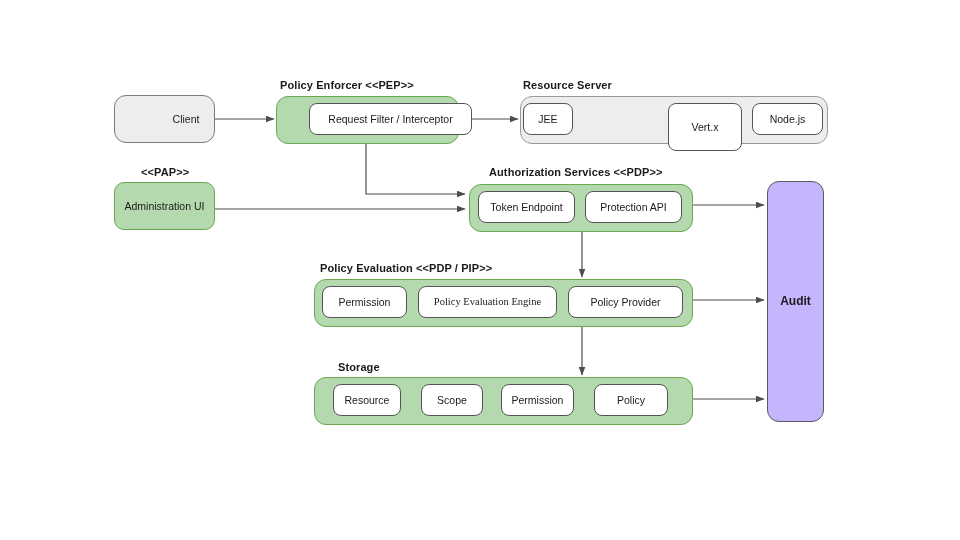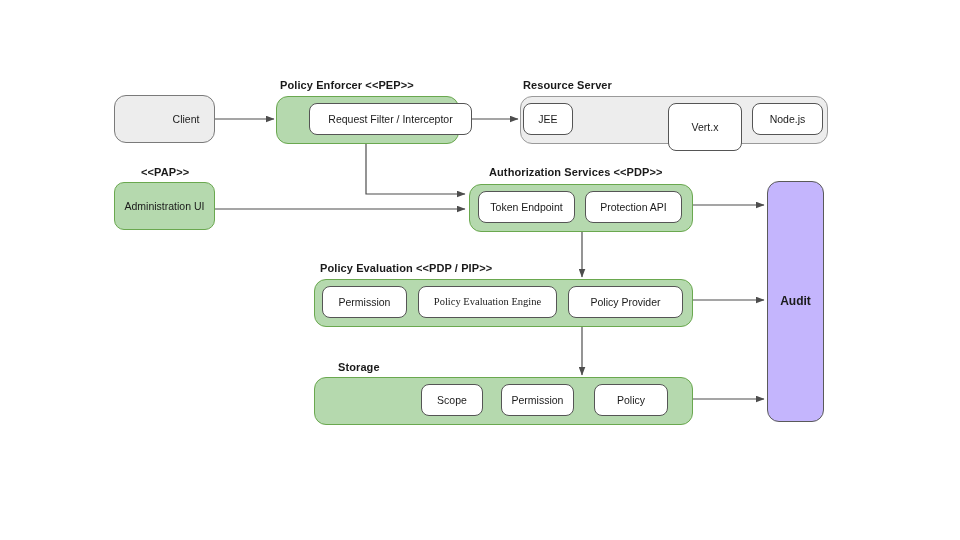--- a/index.html
+++ b/index.html
@@ -144,20 +144,23 @@
   </div>
   <div class="node leaf-white" style="left:418px; top:286px; width:139px; height:32px;font-family:Liberation Serif, serif;">
     <span>Policy Evaluation Engine</span>
   </div>
   <div class="node leaf-white" style="left:568px; top:286px; width:115px; height:32px;">
     <span>Policy Provider</span>
   </div>
 
   <div class="grp-label" style="left:338px; top:361px;">Storage</div>
   <div class="container-green" style="position:absolute; left:314px; top:377px; width:377px; height:46px;"></div>
+  <div class="node leaf-white" style="left:333px; top:384px; width:68px; height:32px;">
+    <span>Resource</span>
+  </div>
   <div class="node leaf-white" style="left:421px; top:384px; width:62px; height:32px;">
     <span>Scope</span>
   </div>
   <div class="node leaf-white" style="left:501px; top:384px; width:73px; height:32px;">
     <span>Permission</span>
   </div>
   <div class="node leaf-white" style="left:594px; top:384px; width:74px; height:32px;">
     <span>Policy</span>
   </div>
 

